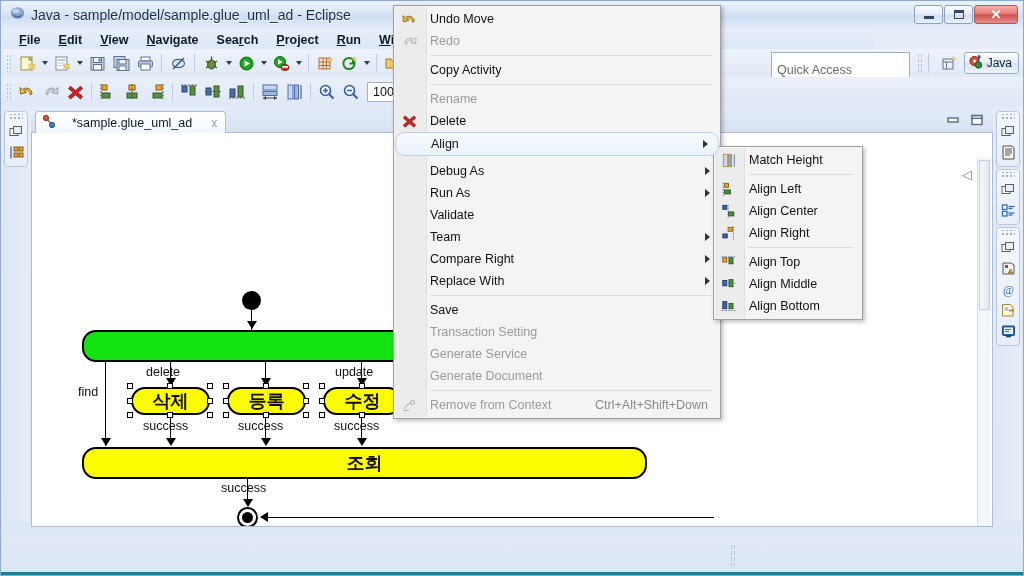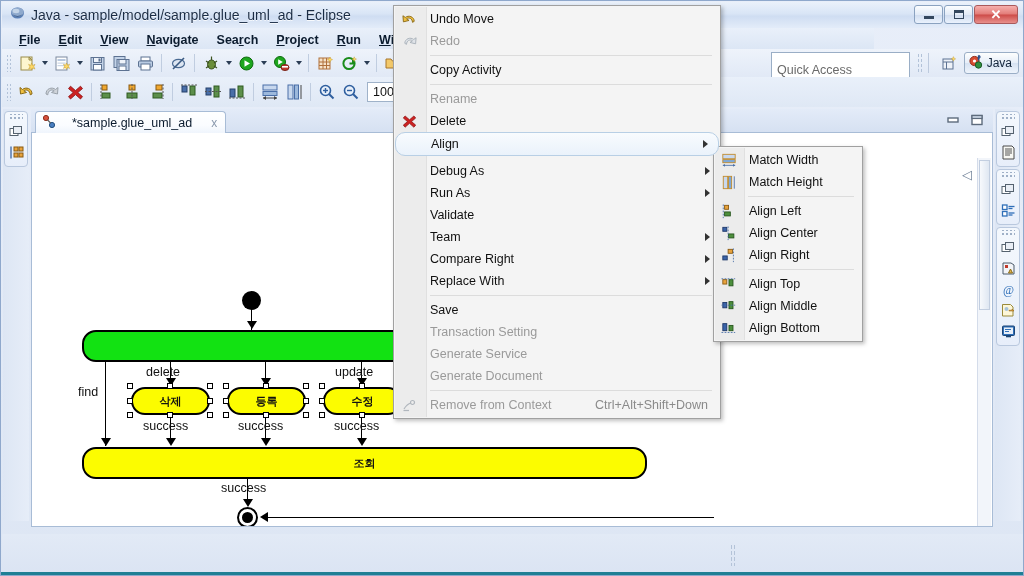--- a/index.html
+++ b/index.html
@@ -151,21 +151,21 @@
   }
   .vscroll .thumb { position:absolute; left:1px; top:2px; width:11px; height:150px;
                     background: linear-gradient(90deg,#f7f9fc,#dfe7f2); border:1px solid #c2cee0; }
   .collapse-arrow { position:absolute; right: 20px; top: 34px; color:#6d7f96; font-size: 13px; }
 
   
   .diagram { position: absolute; left:0; top:0; width:962px; height:394px; }
   .act {
     position: absolute; border: 2px solid #000; border-radius: 14px;
     display: flex; align-items: center; justify-content: center;
-    font-size: 11px; color: #111; font-weight: bold;
+    font-size: 18px; color: #111; font-weight: bold;
   }
   .act.router { background: #12e212; justify-content: flex-end; padding-right: 10px; font-weight: normal;}
   .act.yellow { background: #fcfc00; }
   .label {
     position: absolute; font-size: 12.5px; color: #111; white-space: nowrap;
     font-weight: normal;
   }
   .vline { position: absolute; width: 1px; background: #000; }
   .hline { position: absolute; height: 1px; background: #000; }
   .arrowdown { position: absolute; width:0; height:0;
@@ -850,32 +850,20 @@
           </svg>
       </span>
       <span>Remove from Context</span>
       <span class="accel">Ctrl+Alt+Shift+Down</span>
     </div>
   </div>
 
   <div class="submenu">
     <div class="gutter"></div>
 
-    <div class="mitem">
-      <span class="micon">
-        <svg width="16" height="15" viewBox="0 0 18 17">
-            <rect x="2" y="1.5" width="14" height="5" fill="#c8d8ee" stroke="#c08a2a"></rect>
-            <rect x="2" y="7.5" width="14" height="3.5" fill="#7ea8d8" stroke="#c08a2a"></rect>
-            <line x1="2" y1="14" x2="16" y2="14" stroke="#4a6fa8"></line>
-            <path d="M2 14 l2.5-1.6v3.2z" fill="#4a6fa8"></path>
-            <path d="M16 14 l-2.5-1.6v3.2z" fill="#4a6fa8"></path>
-          </svg>
-      </span>
-      <span>Match Width</span>
-    </div>
 
     <div class="mitem">
       <span class="micon">
         <svg width="16" height="15" viewBox="0 0 18 17">
             <rect x="2.5" y="1.5" width="5" height="14" fill="#c8d8ee" stroke="#c08a2a"></rect>
             <rect x="8.5" y="1.5" width="3.5" height="14" fill="#7ea8d8" stroke="#c08a2a"></rect>
             <line x1="15" y1="1.5" x2="15" y2="15.5" stroke="#4a6fa8"></line>
           </svg>
       </span>
       <span>Match Height</span>

